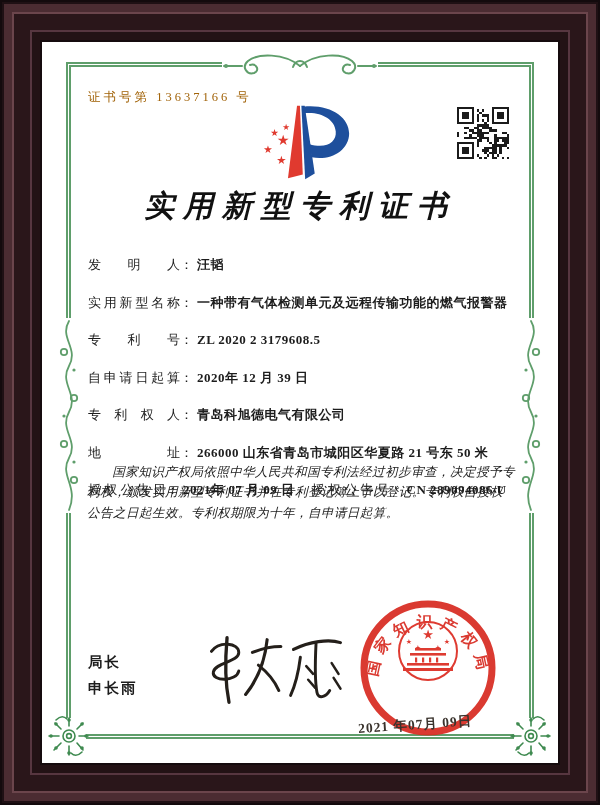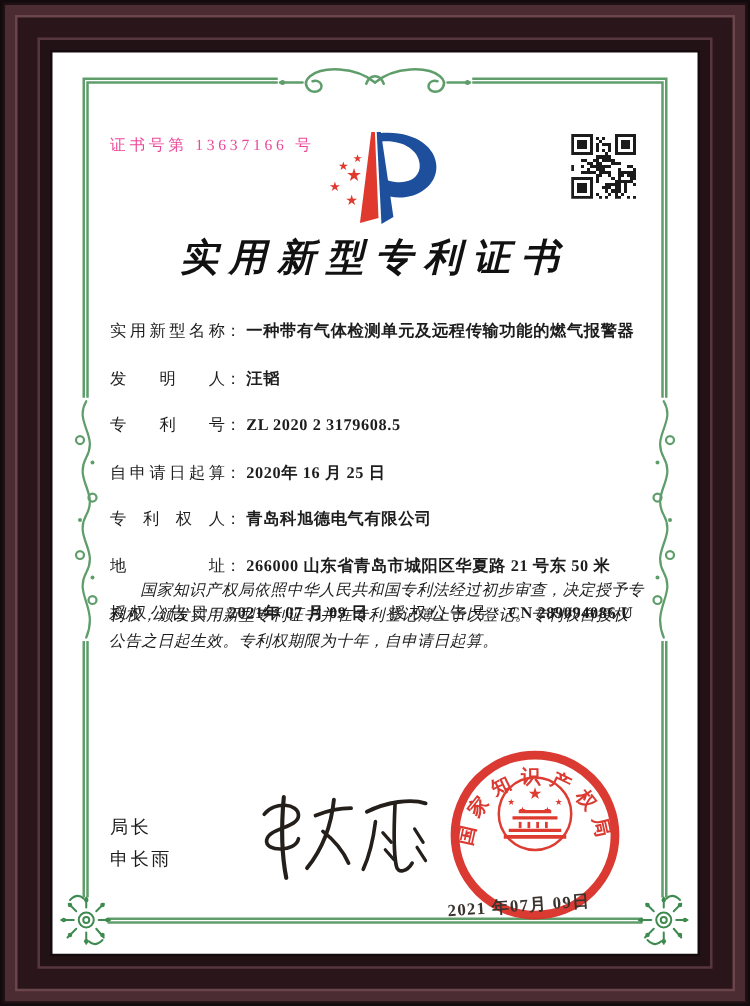--- a/index.html
+++ b/index.html
@@ -14,39 +14,39 @@
       inset 0 0 0 14px #6b454c,
       inset 0 0 0 30px #2a161a,
       inset 0 0 0 32px #573640,
       inset 0 0 0 40px #231215,
       inset 0 0 0 42px #150b0e;}
   
   .gborder{position:absolute;left:66px;top:62px;width:468px;height:677px;
     border:5px double #5f9e6b;box-sizing:border-box;z-index:1;}
   .orn{position:absolute;z-index:2;}
   
-  .certno{position:absolute;left:88px;top:108px;font-size:12.5px;letter-spacing:3px;color:#ec4899;z-index:3;}
+  .certno{position:absolute;left:88px;top:89px;font-size:12.5px;letter-spacing:3px;color:#a16207;z-index:3;}
   .logo{position:absolute;left:250px;top:99px;width:118px;height:86px;z-index:3;}
   .qr{position:absolute;left:457px;top:107px;width:52px;height:52px;z-index:3;}
   .title{position:absolute;left:0;top:186px;width:600px;text-align:center;
     font-size:30px;font-weight:bold;letter-spacing:9px;color:#111;z-index:3;font-style:italic;}
   
   .fields{position:absolute;left:88px;top:256px;width:428px;font-size:13px;z-index:3;}
   .frow{margin-bottom:19.5px;white-space:nowrap;}
   .flabel{display:inline-block;width:92px;text-align:justify;text-align-last:justify;vertical-align:bottom;}
   .fcolon{margin-right:4px;}
   .fval{font-weight:600;letter-spacing:.5px;}
   .grantrow{display:flex;gap:17px;}
   .grantrow .flabel{width:78px;}
   
   .paras{position:absolute;left:87px;top:462px;width:428px;z-index:3;
     font-size:12.6px;line-height:1.62;font-style:italic;color:#1c1c1c;}
   .paras p{margin:0;text-indent:2em;letter-spacing:.4px;}
   
-  .officer{position:absolute;left:88px;top:649px;z-index:3;font-size:14.5px;font-weight:400;letter-spacing:2px;line-height:26px;}
+  .officer{position:absolute;left:88px;top:649px;z-index:3;font-size:14.5px;font-weight:700;letter-spacing:2px;line-height:26px;}
   .sig{position:absolute;left:188px;top:626px;width:170px;height:88px;z-index:4;}
   .seal{position:absolute;left:352px;top:596px;width:152px;height:150px;z-index:3;opacity:.95;}
   .sealdate{position:absolute;left:358px;top:716px;z-index:5;font-size:13.5px;font-weight:600;
     color:#3a332d;letter-spacing:1px;transform:rotate(-4deg);}
   svg{display:block;}
 </style>
 </head>
 <body>
 
 <div class="canvas">
@@ -367,30 +367,30 @@
       <rect x="14" y="20" width="1" height="1" fill="#1b1b1b"></rect>
       <rect x="15" y="20" width="1" height="1" fill="#1b1b1b"></rect>
       <rect x="18" y="20" width="1" height="1" fill="#1b1b1b"></rect>
       <rect x="20" y="20" width="1" height="1" fill="#1b1b1b"></rect>
     </svg>
 
   <div class="title">实用新型专利证书</div>
 
   <div class="fields">
     <div class="frow">
+      <span class="flabel">发明人</span><span class="fcolon">：</span><span class="fval">汪韬</span>
+    </div>
+    <div class="frow">
       <span class="flabel">实用新型名称</span><span class="fcolon">：</span><span class="fval">一种带有气体检测单元及远程传输功能的燃气报警器</span>
     </div>
     <div class="frow">
-      <span class="flabel">发明人</span><span class="fcolon">：</span><span class="fval">汪韬</span>
-    </div>
-    <div class="frow">
       <span class="flabel">专利号</span><span class="fcolon">：</span><span class="fval">ZL 2020 2 3179608.5</span>
     </div>
     <div class="frow">
-      <span class="flabel">自申请日起算</span><span class="fcolon">：</span><span class="fval">2020年 16 月 25 日</span>
+      <span class="flabel">自申请日起算</span><span class="fcolon">：</span><span class="fval">2020年 12 月 39 日</span>
     </div>
     <div class="frow">
       <span class="flabel">专利权人</span><span class="fcolon">：</span><span class="fval">青岛科旭德电气有限公司</span>
     </div>
     <div class="frow">
       <span class="flabel">地址</span><span class="fcolon">：</span><span class="fval">266000 山东省青岛市城阳区华夏路 21 号东 50 米</span>
     </div>
     <div class="frow grantrow">
       <span>
         <span class="flabel">授权公告日</span><span class="fcolon">：</span><span class="fval">2021年 07 月 09 日</span>

